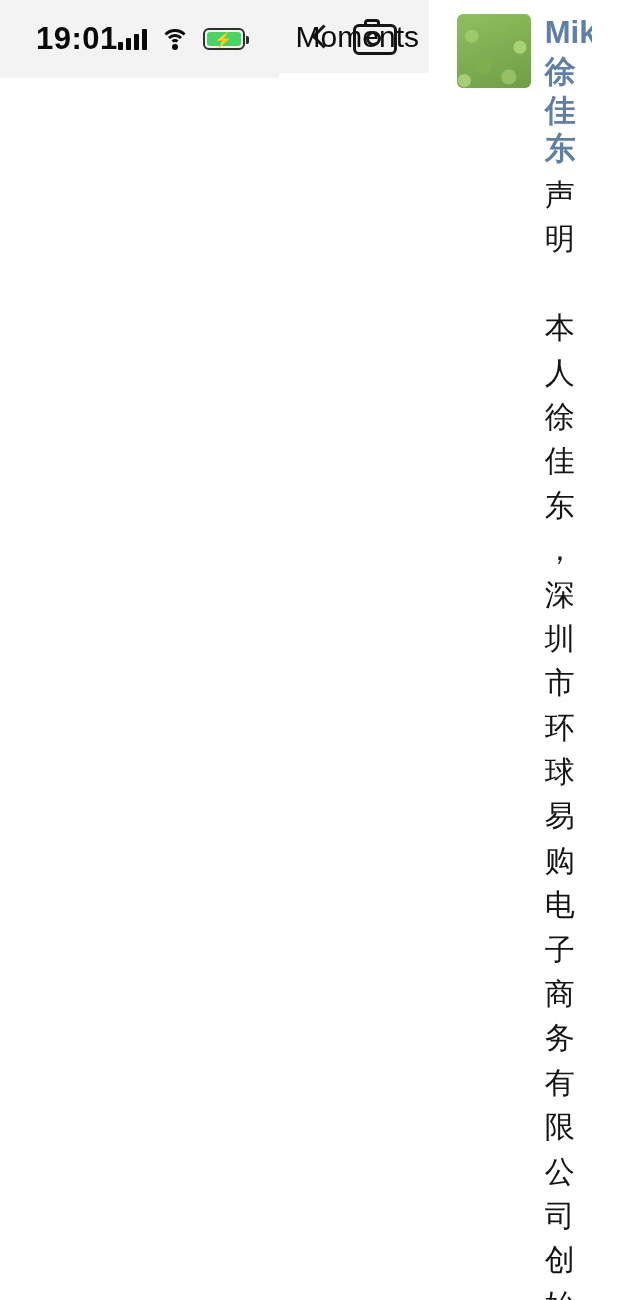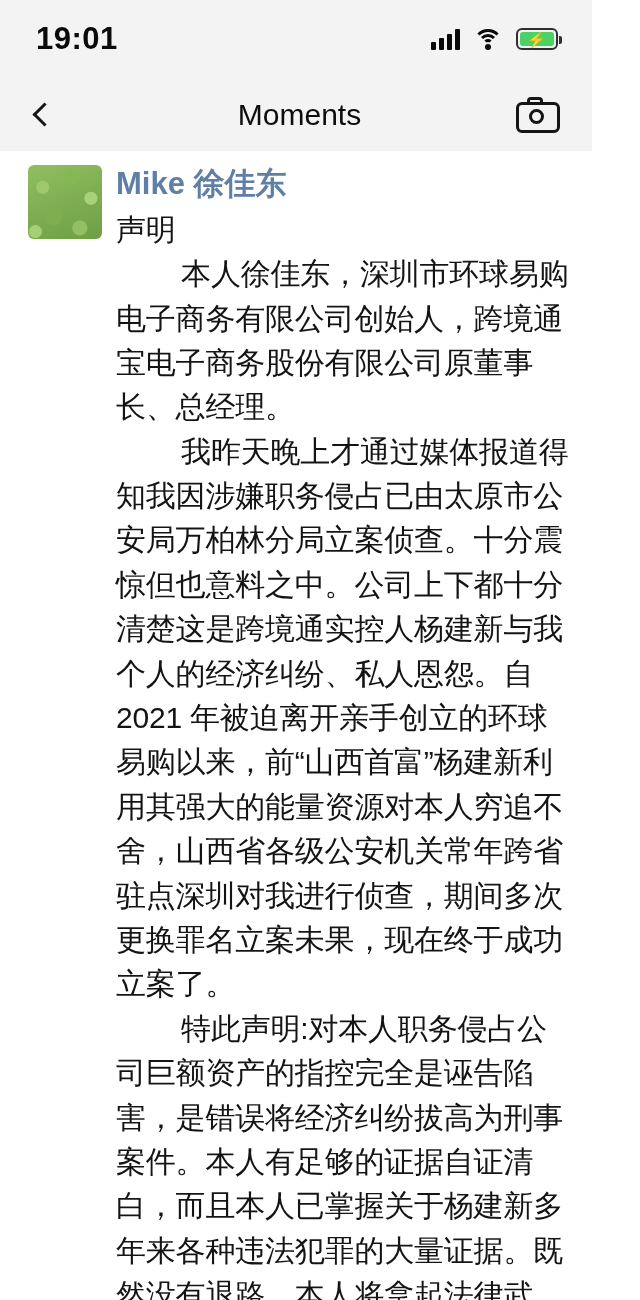--- a/index.html
+++ b/index.html
@@ -9,21 +9,21 @@
     background: #ffffff;
     font-family: "Liberation Sans", sans-serif;
     overflow: hidden;
   }
   .phone {
     width: 592px;
     height: 1300px;
     position: relative;
     background: #ffffff;
     display: flex;
-    flex-direction: column;
+    flex-direction: row;
   }
 
   
   .status-bar {
     height: 78px;
     background: #f3f3f3;
     display: flex;
     align-items: center;
     justify-content: space-between;
     padding: 0 34px 0 36px;

